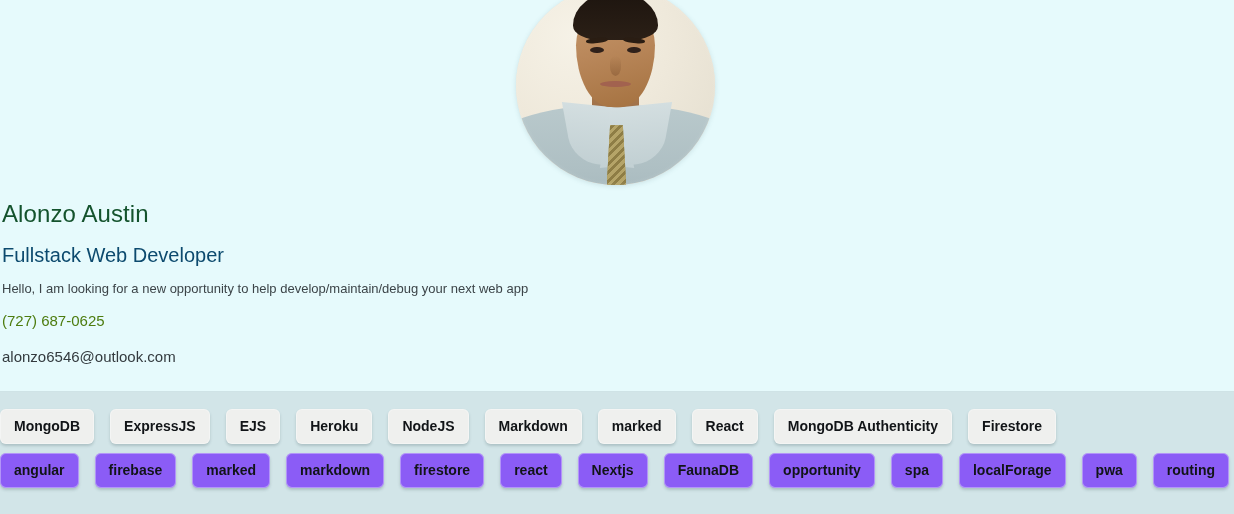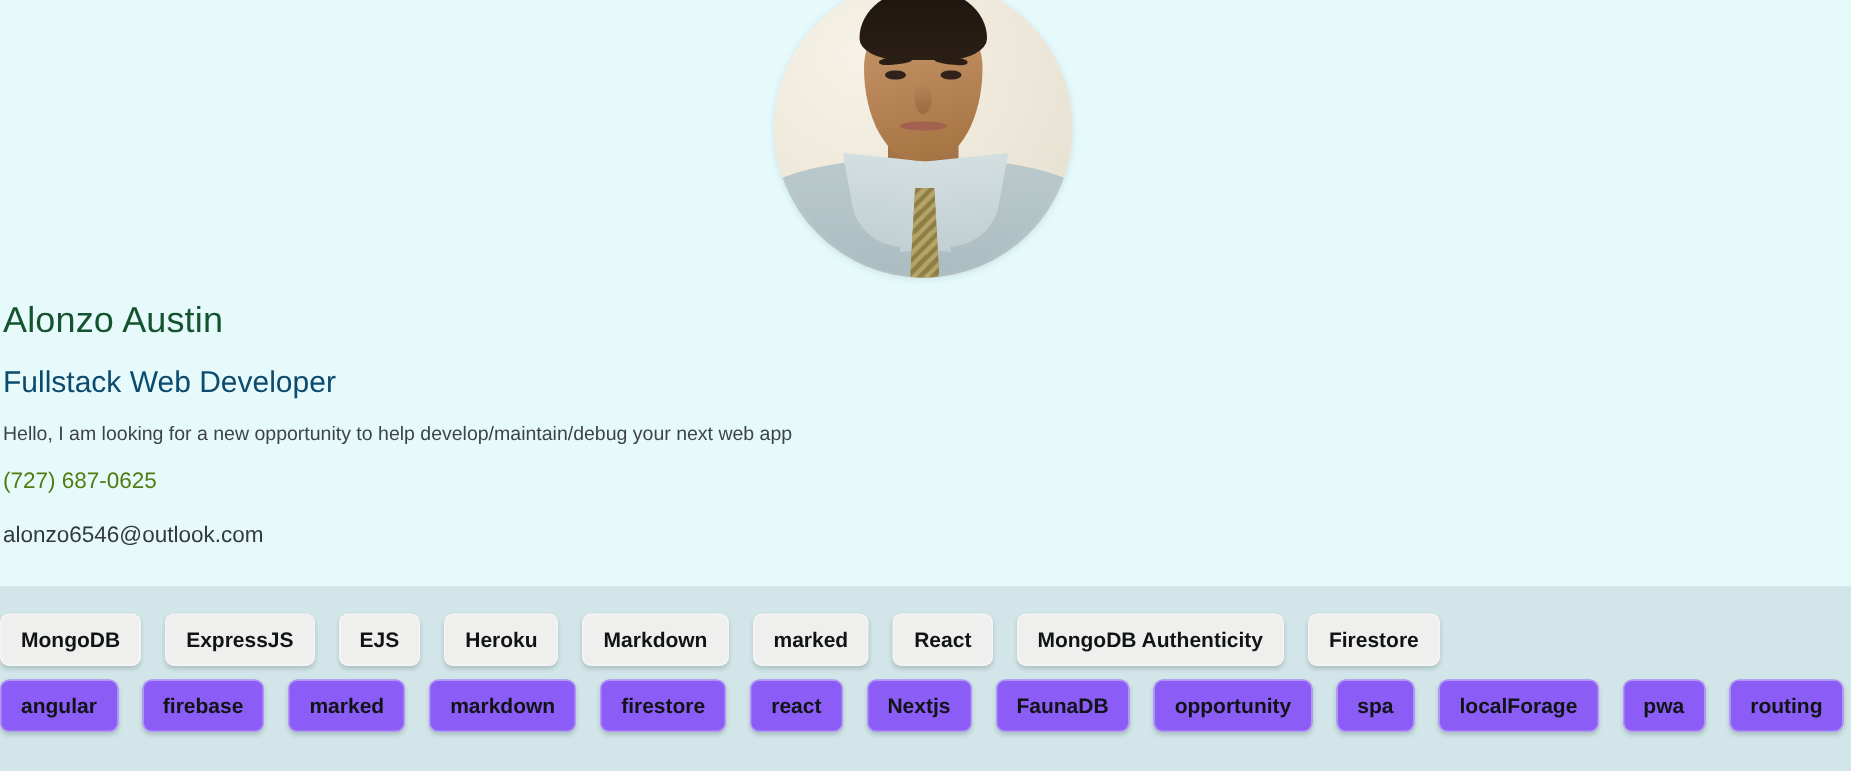--- a/index.html
+++ b/index.html
@@ -292,20 +292,21 @@
     </div>
 
   </div>
 
   <div class="tags-panel">
     <div class="tag-row row-1">
         <span class="tag">MongoDB</span>
         <span class="tag">ExpressJS</span>
         <span class="tag">EJS</span>
         <span class="tag">Heroku</span>
+        <span class="tag">NodeJS</span>
         <span class="tag">Markdown</span>
         <span class="tag">marked</span>
         <span class="tag">React</span>
         <span class="tag">MongoDB Authenticity</span>
         <span class="tag">Firestore</span>
       </div>
     <div class="tag-row row-2">
         <span class="tag alt">angular</span>
         <span class="tag alt">firebase</span>
         <span class="tag alt">marked</span>

